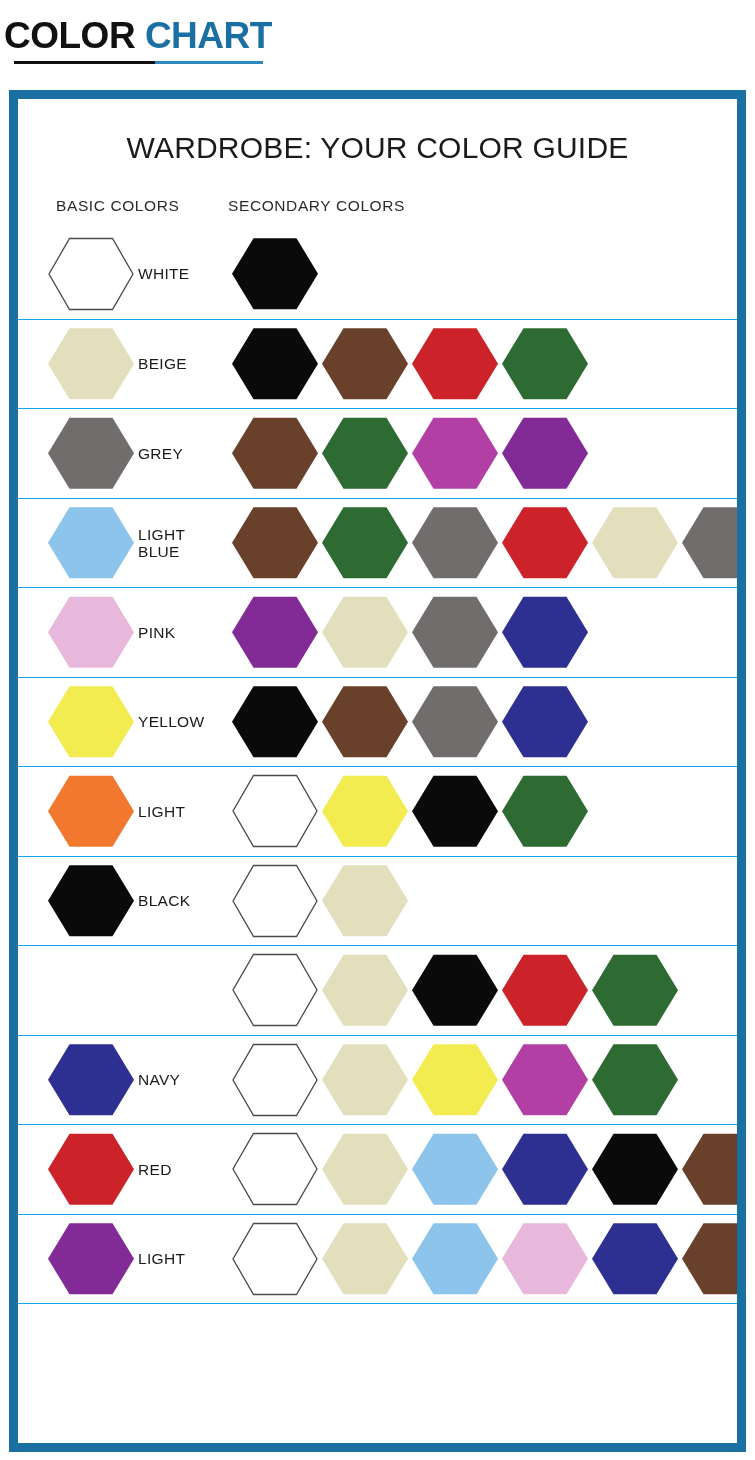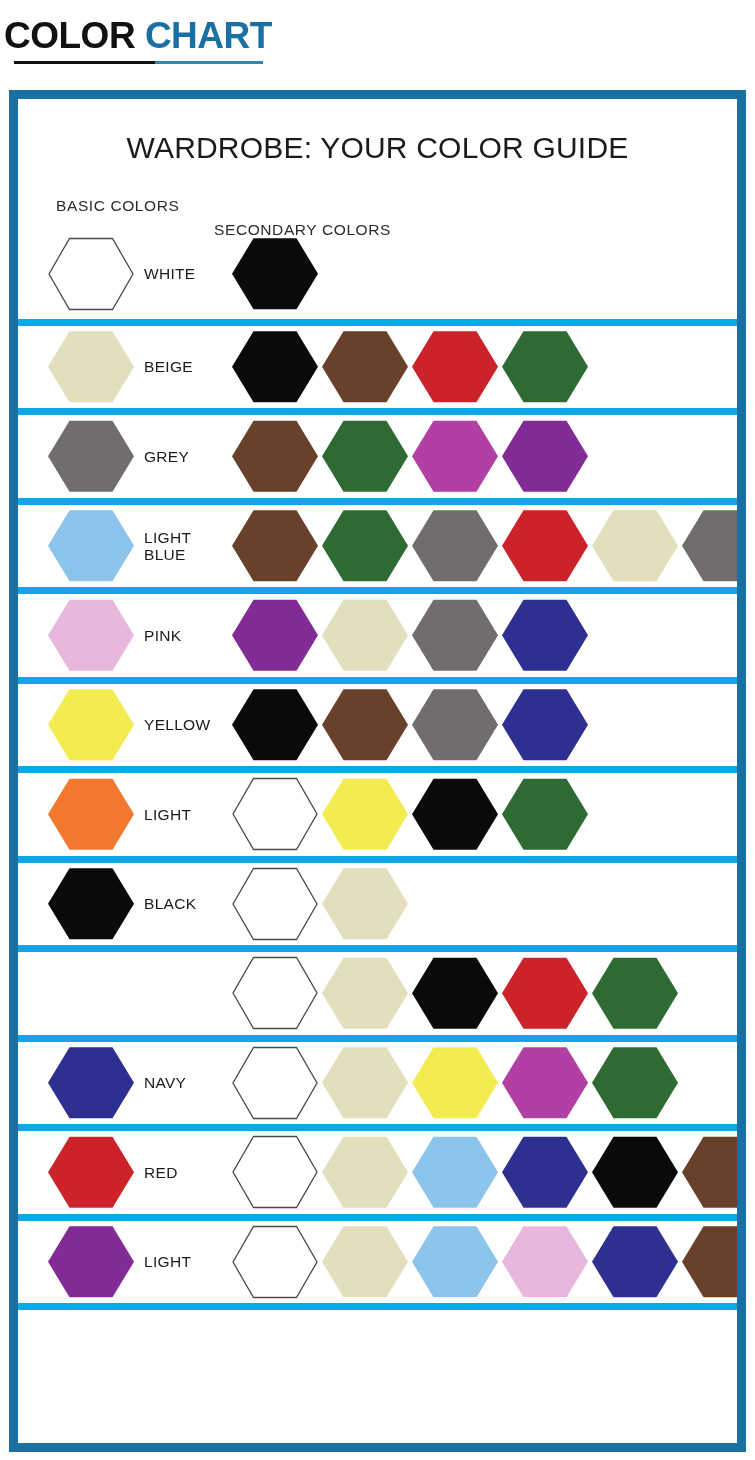--- a/index.html
+++ b/index.html
@@ -78,43 +78,43 @@
     padding-left: 16px;
   }
   .col-head {
     position: absolute;
     font-size: 15.5px;
     letter-spacing: 0.6px;
     color: #2b2b2b;
     top: 8px;
   }
   .col-head.basic { left: 38px; }
-  .col-head.secondary { left: 196px; margin-top: 24px; }
+  .col-head.secondary { left: 210px; }
 
   
   .rows { position: relative; }
   .row {
     position: relative;
     height: 89.5px;
-    border-top: 7px solid #0ea5e9;
+    border-top: 1px solid #0ea5e9;
     box-sizing: border-box;
   }
   .row.first { border-top: none; }
   .row.tail { height: 44px; }
 
   .basic-cell {
     position: absolute;
     left: 30px;
     top: 0;
     height: 100%;
     display: flex;
     align-items: center;
   }
   .basic-label {
-    margin-left: 10px;
+    margin-left: 4px;
     font-size: 15.5px;
     color: #1b1b1b;
     line-height: 17px;
     white-space: pre-line;
     letter-spacing: 0.3px;
   }
   .secondary-cell {
     position: absolute;
     left: 214px;
     top: 0;

